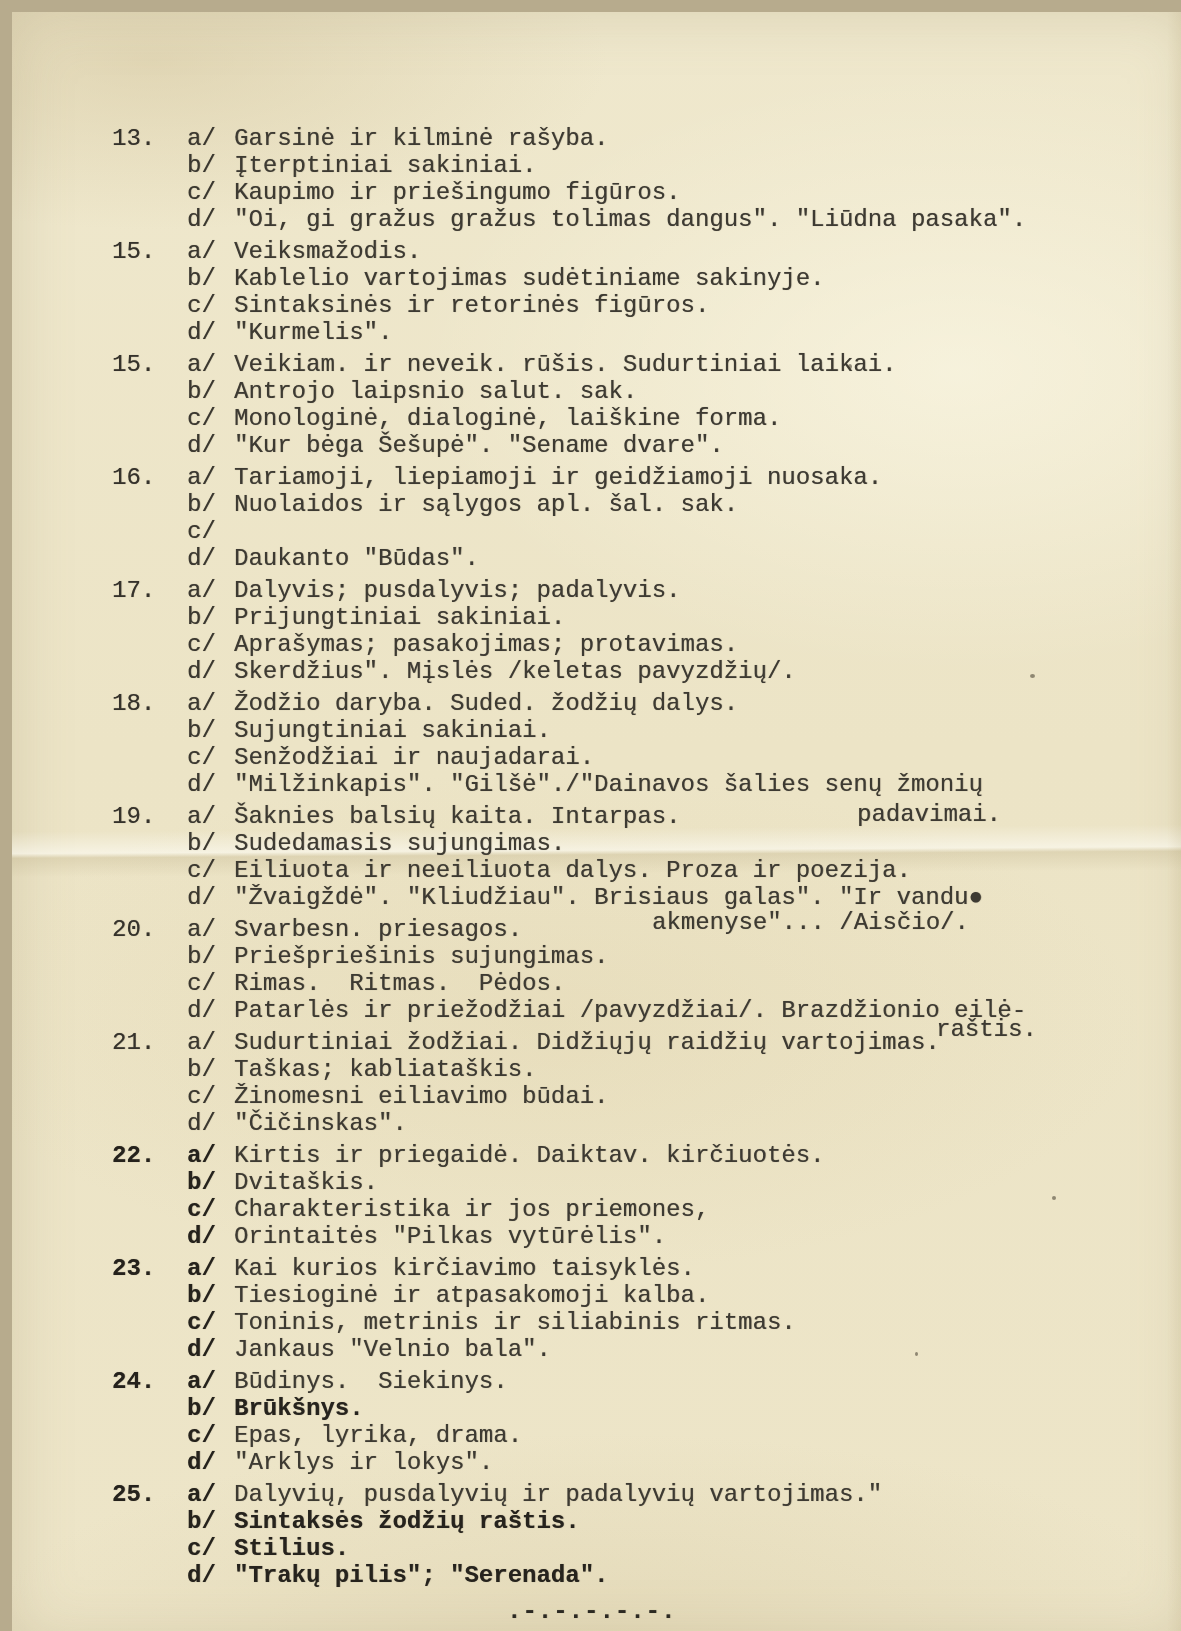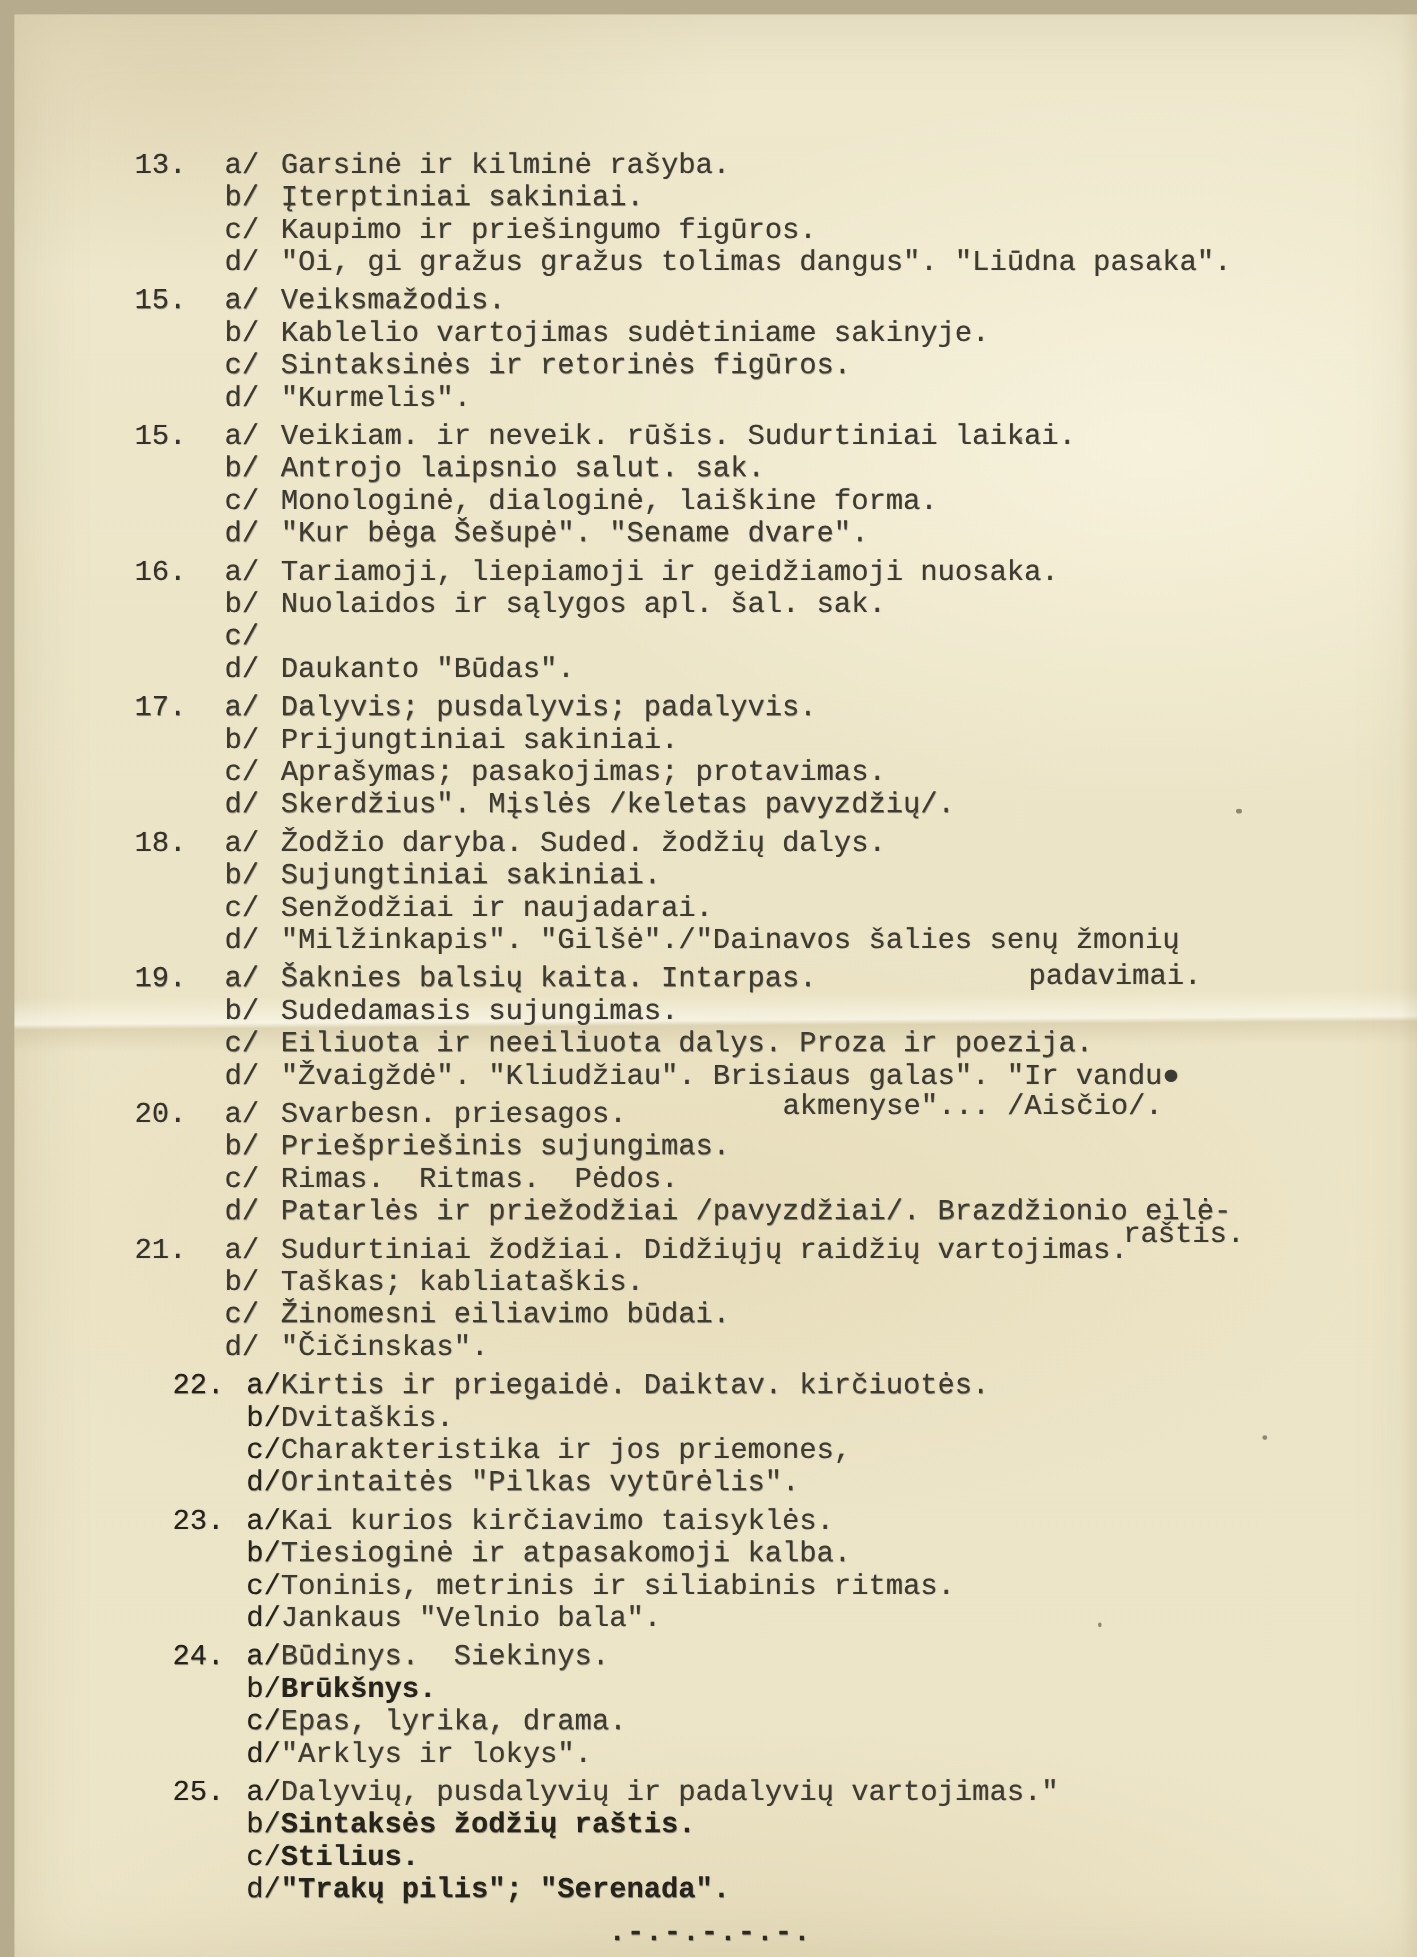--- a/index.html
+++ b/index.html
@@ -43,21 +43,21 @@
     display:grid;
     grid-template-columns:75px 47px auto;
     height:27px;line-height:27px;
     font-size:24px;
     white-space:pre;
     text-shadow:0.4px 0.4px 0.7px rgba(45,40,32,0.55);
   }
   .num{color:#35322b;}
   .letter{color:#3a372f;}
   .text{color:#3d3a32;}
-  .heavy .num,.heavy .letter{font-weight:normal;color:#25221c;text-align:right;}
+  .heavy .num,.heavy .letter{font-weight:bold;color:#25221c;}
   .text.b{font-weight:bold;color:#26231d;}
   .cont{
     position:absolute;
     font-size:24px;line-height:27px;white-space:pre;
     z-index:2;
     text-shadow:0.4px 0.4px 0.7px rgba(45,40,32,0.55);
   }
   .divider{
     font-size:24px;line-height:27px;
     font-weight:bold;color:#2c2922;

